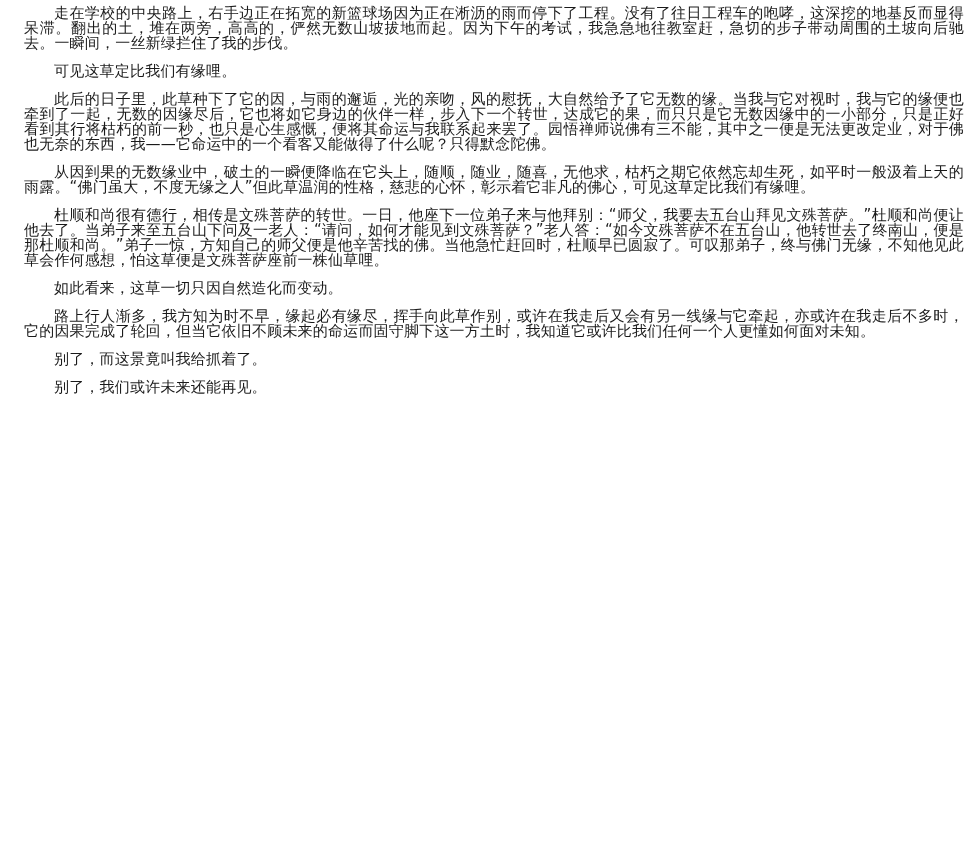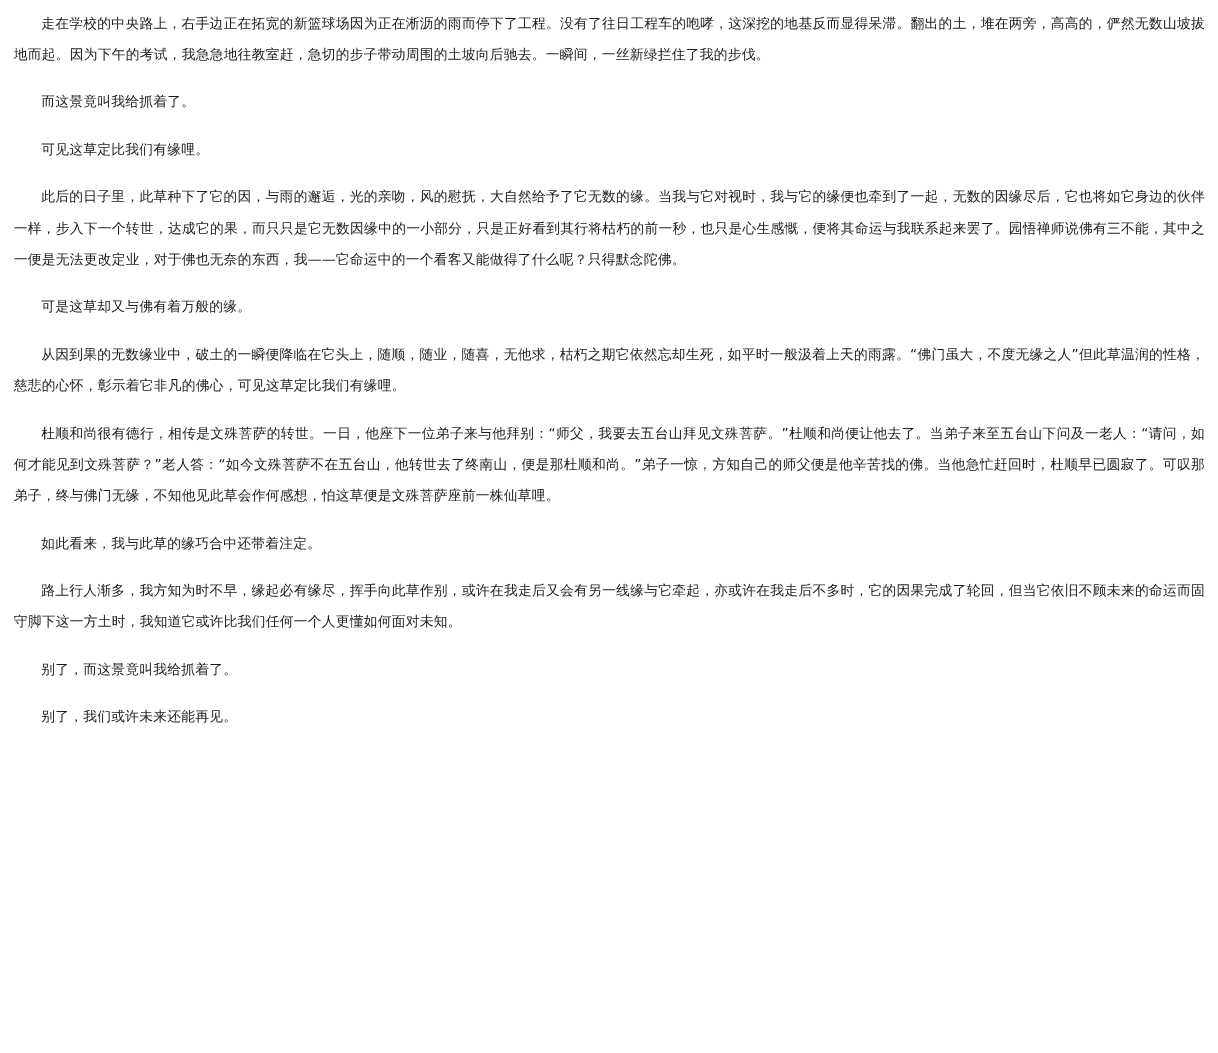--- a/index.html
+++ b/index.html
@@ -12,38 +12,36 @@
     height: 842px;
     font-family: "DejaVu Sans", "Liberation Sans", sans-serif;
     color: #1a1a1a;
     overflow: hidden;
   }
   #article {
     padding: 6px 10px 0 8px;
     box-sizing: border-box;
   }
   .para {
-    font-size: 11px;
-    line-height: 25px;
+    font-size: 15px;
+    line-height: 15px;
     text-align: justify;
     text-justify: inter-ideograph;
-    margin: 0 0 13px 3px;
+    margin: 0 0 13px 16px;
     text-indent: 2em;
     color: #1a1a1a;
     letter-spacing: 0.2px;
   }
 </style>
 </head>
 <body>
 
 <div id="article">
   <p class="para">走在学校的中央路上，右手边正在拓宽的新篮球场因为正在淅沥的雨而停下了工程。没有了往日工程车的咆哮，这深挖的地基反而显得呆滞。翻出的土，堆在两旁，高高的，俨然无数山坡拔地而起。因为下午的考试，我急急地往教室赶，急切的步子带动周围的土坡向后驰去。一瞬间，一丝新绿拦住了我的步伐。</p>
-  <p class="para">而这景竟叫我给抓着了。</p>
   <p class="para">可见这草定比我们有缘哩。</p>
   <p class="para">此后的日子里，此草种下了它的因，与雨的邂逅，光的亲吻，风的慰抚，大自然给予了它无数的缘。当我与它对视时，我与它的缘便也牵到了一起，无数的因缘尽后，它也将如它身边的伙伴一样，步入下一个转世，达成它的果，而只只是它无数因缘中的一小部分，只是正好看到其行将枯朽的前一秒，也只是心生感慨，便将其命运与我联系起来罢了。园悟禅师说佛有三不能，其中之一便是无法更改定业，对于佛也无奈的东西，我——它命运中的一个看客又能做得了什么呢？只得默念陀佛。</p>
-  <p class="para">可是这草却又与佛有着万般的缘。</p>
   <p class="para">从因到果的无数缘业中，破土的一瞬便降临在它头上，随顺，随业，随喜，无他求，枯朽之期它依然忘却生死，如平时一般汲着上天的雨露。“佛门虽大，不度无缘之人”但此草温润的性格，慈悲的心怀，彰示着它非凡的佛心，可见这草定比我们有缘哩。</p>
   <p class="para">杜顺和尚很有德行，相传是文殊菩萨的转世。一日，他座下一位弟子来与他拜别：“师父，我要去五台山拜见文殊菩萨。”杜顺和尚便让他去了。当弟子来至五台山下问及一老人：“请问，如何才能见到文殊菩萨？”老人答：“如今文殊菩萨不在五台山，他转世去了终南山，便是那杜顺和尚。”弟子一惊，方知自己的师父便是他辛苦找的佛。当他急忙赶回时，杜顺早已圆寂了。可叹那弟子，终与佛门无缘，不知他见此草会作何感想，怕这草便是文殊菩萨座前一株仙草哩。</p>
-  <p class="para">如此看来，我与此草的缘巧合中还带着注定。</p>
+  <p class="para">如此看来，这草一切只因自然造化而变动。</p>
   <p class="para">路上行人渐多，我方知为时不早，缘起必有缘尽，挥手向此草作别，或许在我走后又会有另一线缘与它牵起，亦或许在我走后不多时，它的因果完成了轮回，但当它依旧不顾未来的命运而固守脚下这一方土时，我知道它或许比我们任何一个人更懂如何面对未知。</p>
   <p class="para">别了，而这景竟叫我给抓着了。</p>
   <p class="para">别了，我们或许未来还能再见。</p>
 </div>
 
 </body></html>

